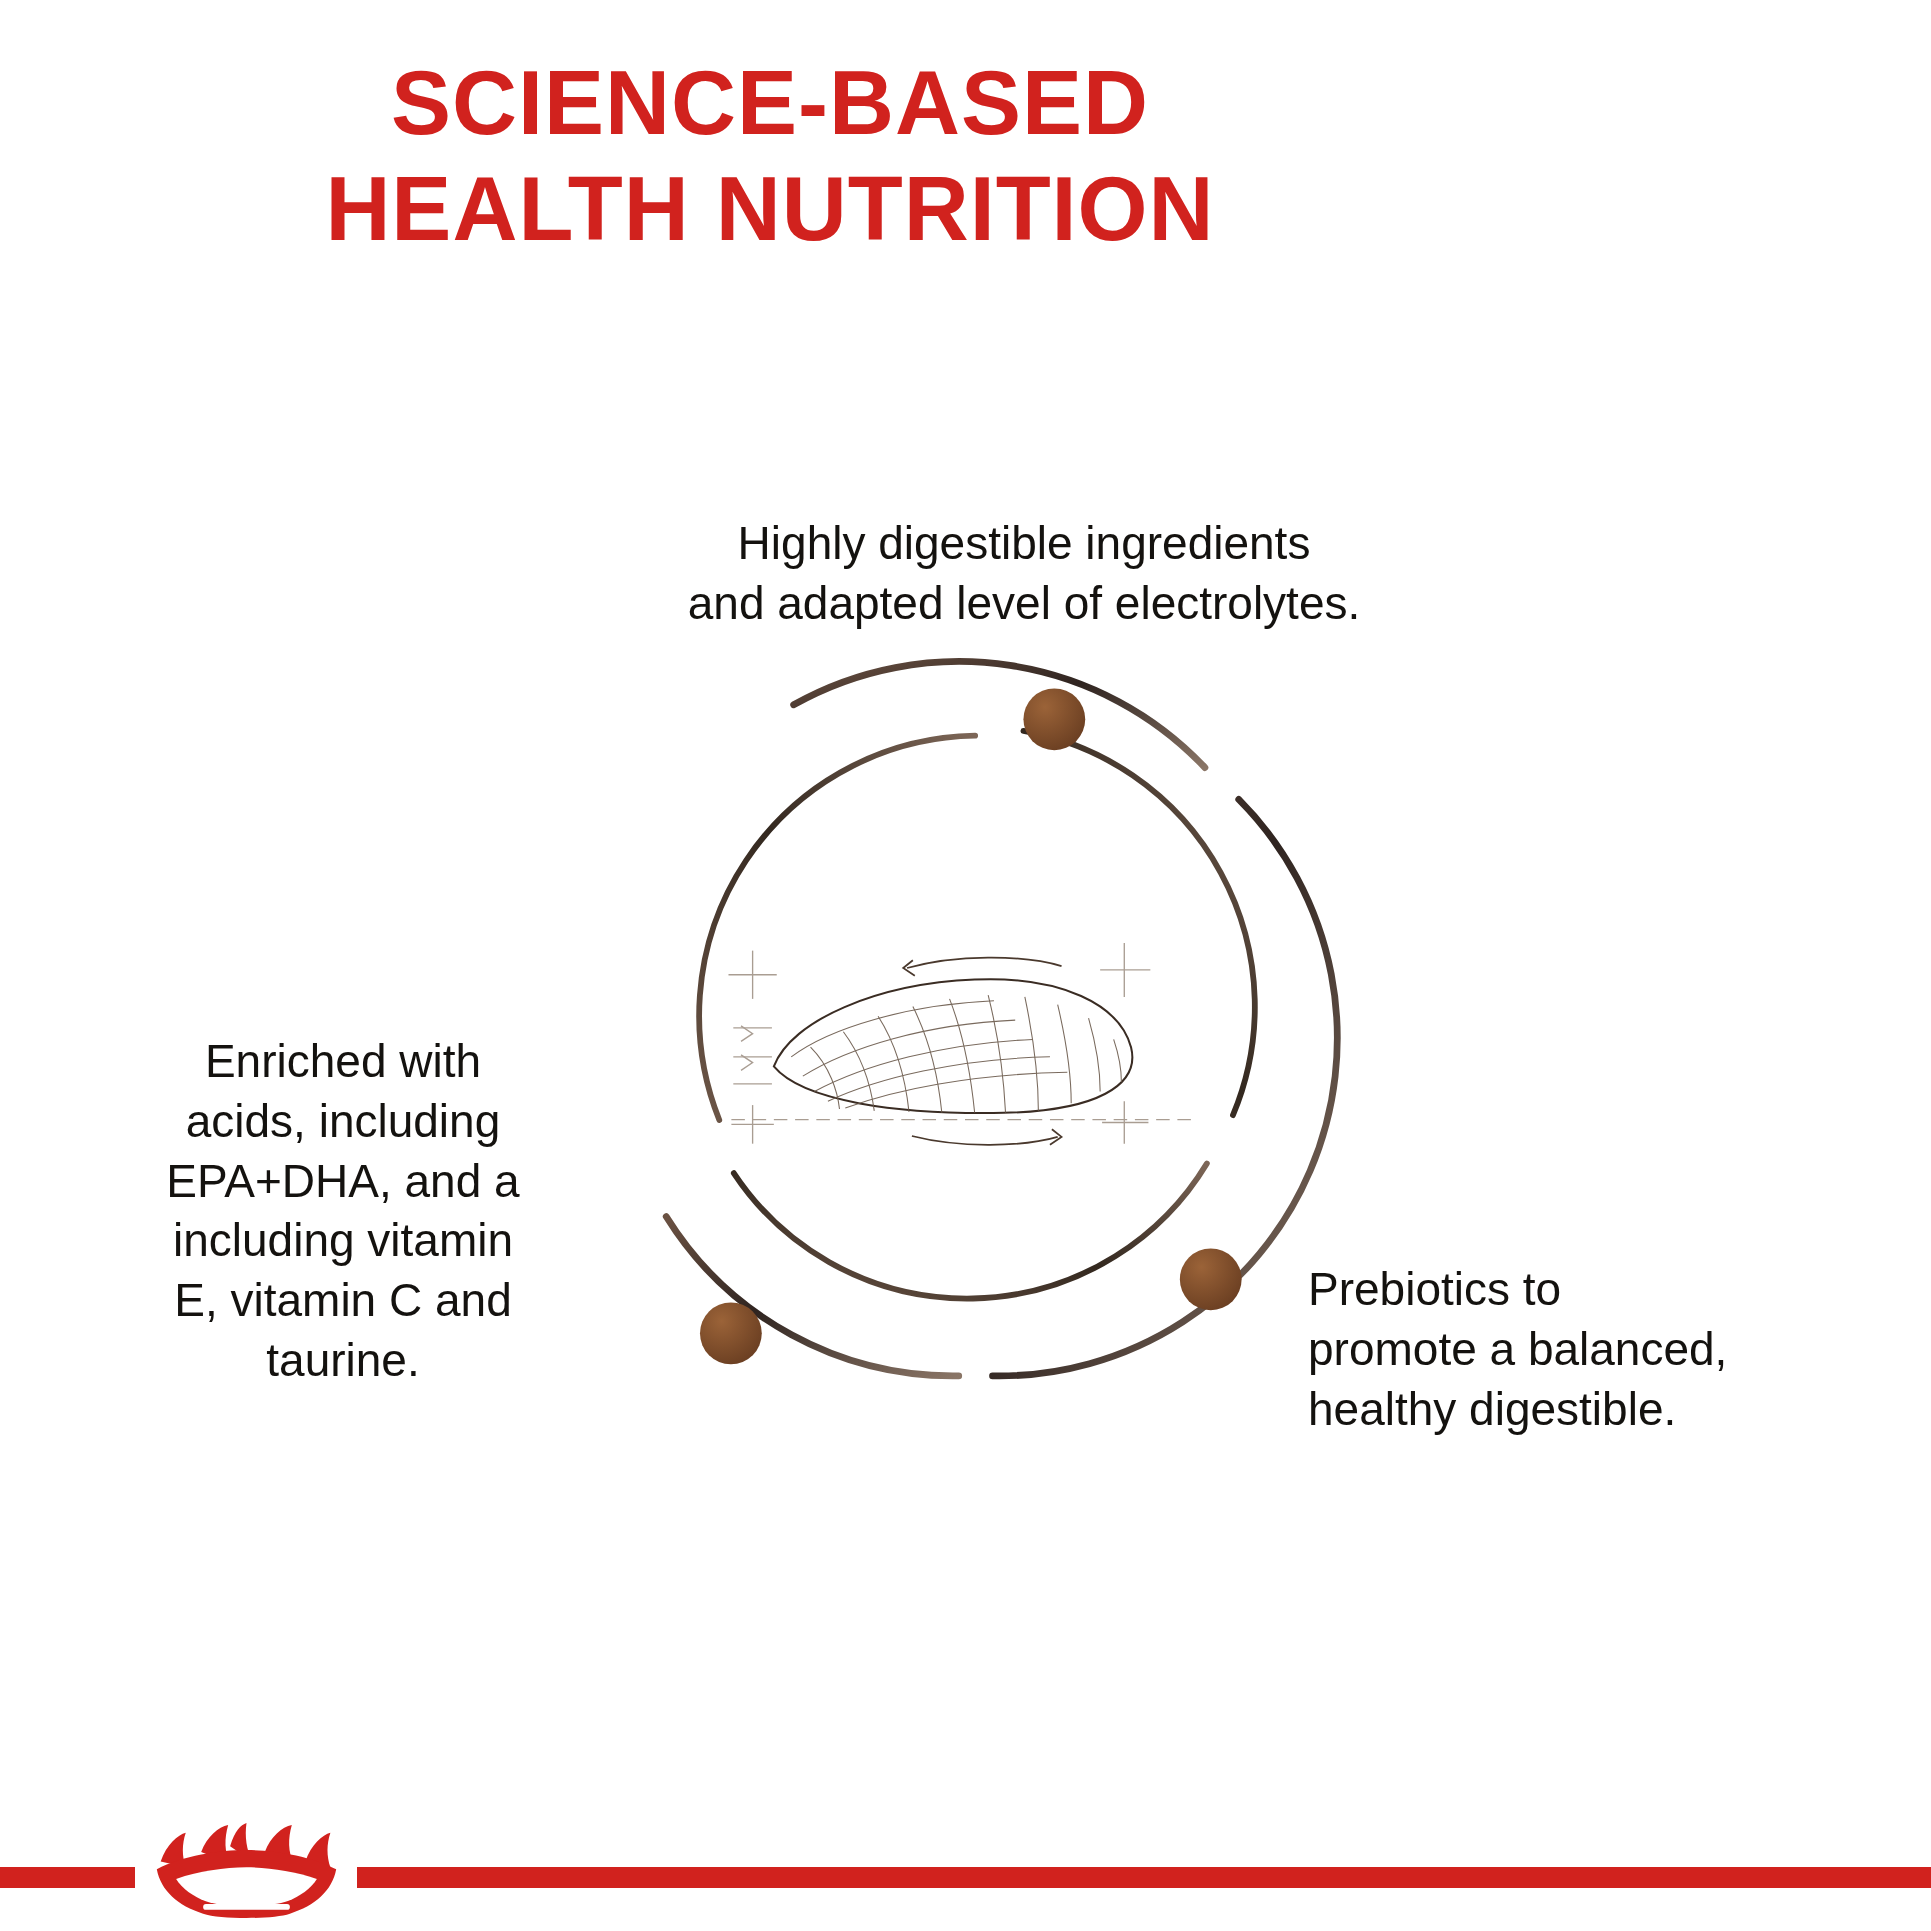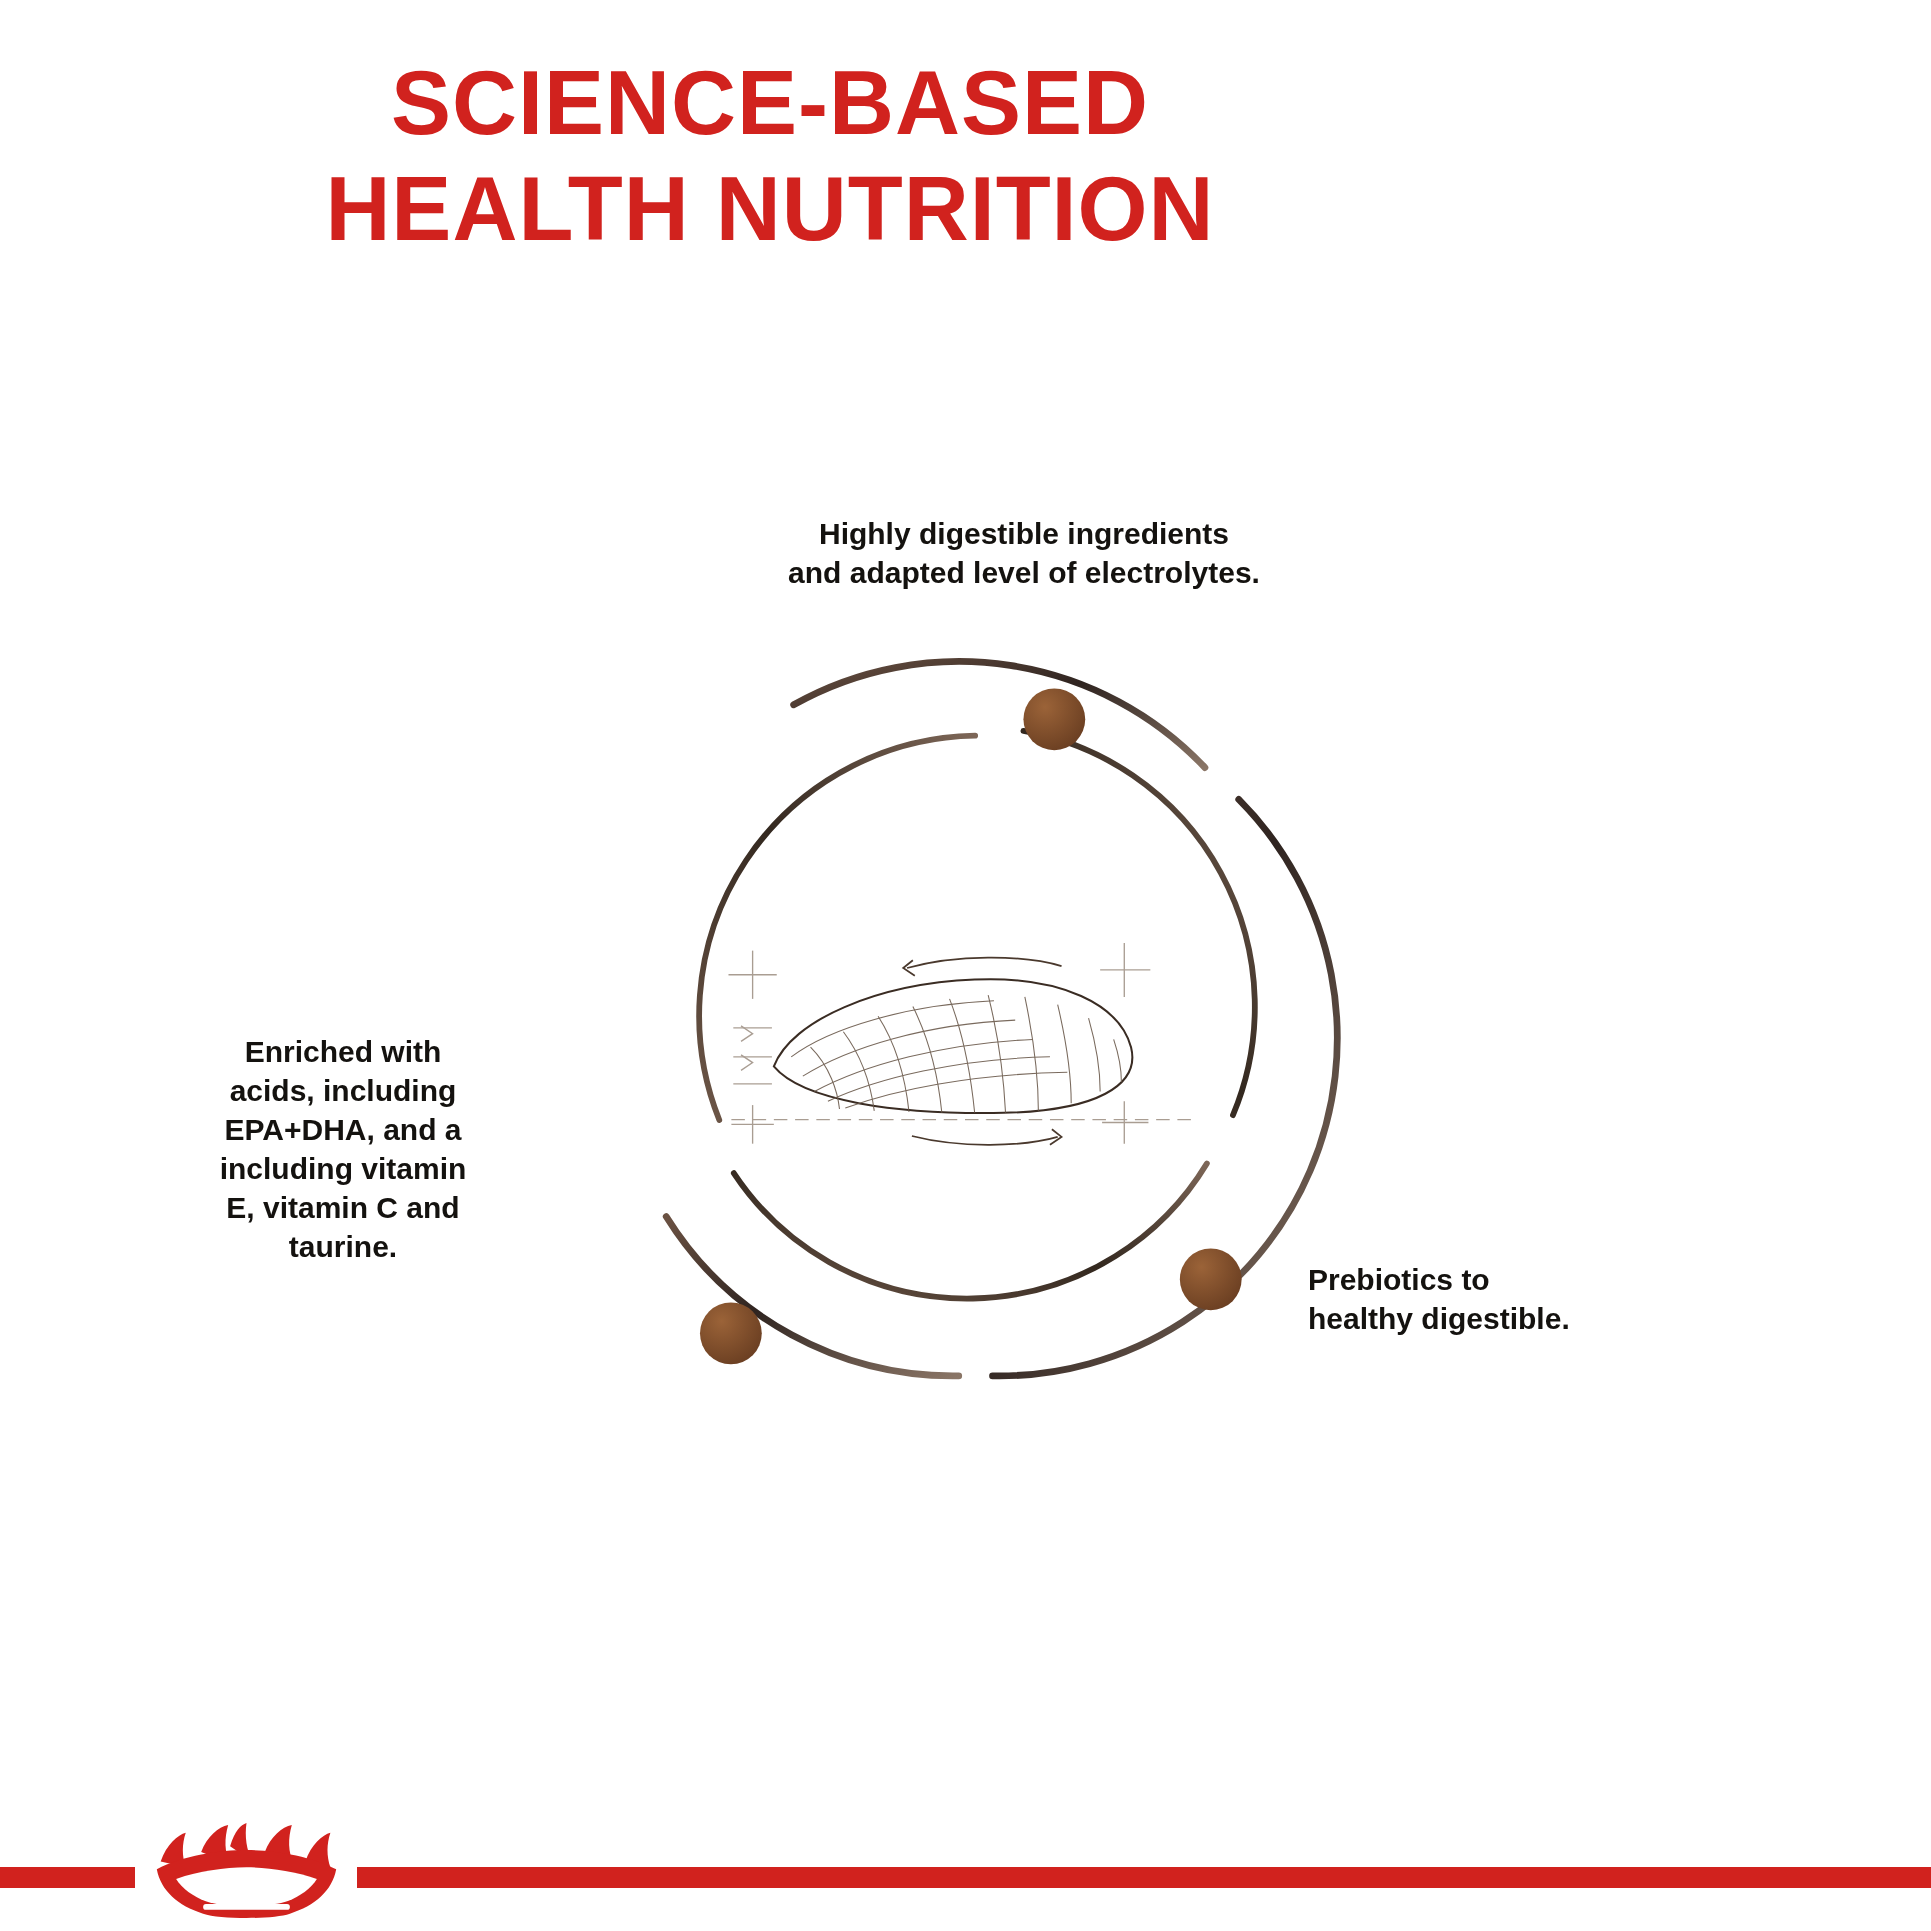--- a/index.html
+++ b/index.html
@@ -39,24 +39,23 @@
     left: 0;
     top: 0;
     width: 1931px;
     height: 1931px;
     pointer-events: none;
   }
 
   
   .callout {
     position: absolute;
-    font-size: 30px;
+    font-size: 46px;
     line-height: 1.30;
     color: #14120f;
-    font-weight: bold;
   }
   #callout-top {
     top: 514px;
     left: 541px;
     width: 966px;
     text-align: center;
   }
   #callout-left {
     top: 1032px;
     left: 58px;
@@ -216,20 +215,21 @@
   <div>Enriched with</div>
   <div>acids, including</div>
   <div>EPA+DHA, and a</div>
   <div>including vitamin</div>
   <div>E, vitamin C and</div>
   <div>taurine.</div>
 </div>
 
 <div class="callout" id="callout-right">
   <div>Prebiotics to</div>
+  <div>promote a balanced,</div>
   <div>healthy digestible.</div>
 </div>
 
 <div id="footer">
   <div class="bar" id="bar-left"></div>
   <div class="bar" id="bar-right"></div>
   <svg id="crown" viewBox="0 0 214 112">
     <g fill="#d1221e">
 
       <path d="M18,40 C24,22 36,12 44,10 C40,22 40,34 44,46 Z"></path>

